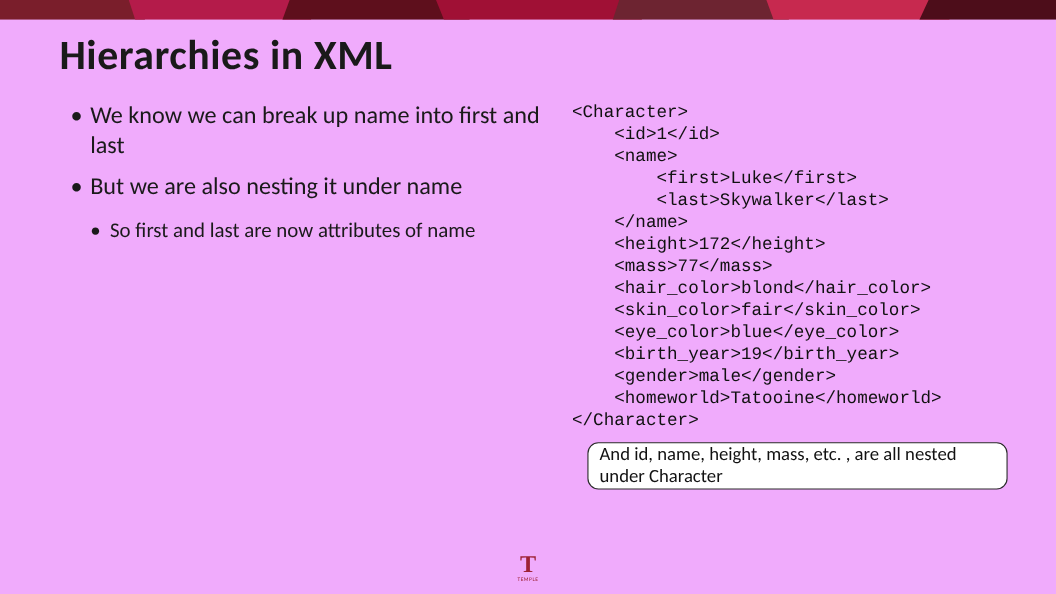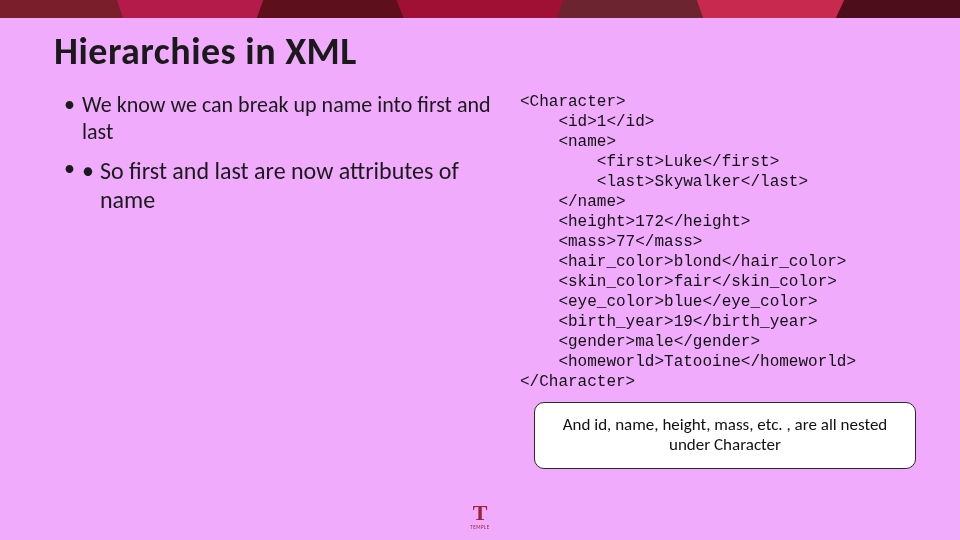--- a/index.html
+++ b/index.html
@@ -12,24 +12,24 @@
   .p3 { left: 260px; width: 170px; background: #5e0f1c; transform: skewX(-20deg); }
   .p4 { left: 400px; width: 180px; background: #a01035; transform: skewX(22deg); }
   .p5 { left: 560px; width: 160px; background: #6d2431; transform: skewX(-18deg); }
   .p6 { left: 700px; width: 160px; background: #c7294f; transform: skewX(20deg); }
   .p7 { left: 840px; width: 180px; background: #4d0d1a; transform: skewX(-25deg); }
   .title { position: absolute; left: 54px; top: 28px; font-size: 38px; font-weight: 700; color: #1a1a1a; letter-spacing: 0.5px; }
   .body { position: absolute; left: 64px; top: 92px; width: 430px; color: #1a1a1a; }
   .body ul { list-style: none; }
   .body > ul > li { font-size: 22px; line-height: 1.22; margin-bottom: 10px; padding-left: 18px; position: relative; }
   .body > ul > li::before { content: "•"; position: absolute; left: 0; top: 0; }
-  .body ul ul > li { font-size: 24px; line-height: 1.22; margin: 6px 0 10px 0; padding-left: 18px; position: relative; }
+  .body ul ul > li { font-size: 19px; line-height: 1.22; margin: 16px 0 10px 0; padding-left: 18px; position: relative; }
   .body ul ul > li::before { content: "•"; position: absolute; left: 0; top: 0; }
   .code { position: absolute; left: 520px; top: 92px; width: 420px; font-family: Liberation Mono, monospace; font-size: 16px; line-height: 1.25; color: #111; white-space: pre; }
-  .callout { position: absolute; left: 534px; top: 402px; width: 382px; border: 1.5px solid #2a2a2a; border-radius: 10px; padding: 12px 10px; font-size: 17px; text-align: center; color: #111; background: #fff; line-height: 1.2; }
+  .callout { position: absolute; left: 534px; top: 402px; width: 382px; border: 1.5px solid #2a2a2a; border-radius: 10px; padding: 0 10px; font-size: 17px; text-align: left; color: #111; background: #fff; line-height: 1.2; }
   .logo { position: absolute; left: 466px; bottom: 10px; width: 28px; text-align: center; }
   .logo .t { font-family: Georgia, 'Times New Roman', serif; font-weight: 700; font-size: 22px; color: #9d2235; line-height: 1; }
   .logo .u { font-size: 5px; letter-spacing: 0.5px; color: #9d2235; line-height: 1; margin-top: 1px; }
 </style>
 </head>
 <body>
 
 <div class="slide">
   <div class="topband">
     <div class="poly p1"></div>
@@ -40,20 +40,21 @@
     <div class="poly p6"></div>
     <div class="poly p7"></div>
   </div>
 
   <h1 class="title">Hierarchies in XML</h1>
 
   <div class="body">
     <ul>
       <li>We know we can break up name into first and last</li>
       <li>
+        <span>But we are also nesting it under name</span>
         <ul>
           <li>So first and last are now attributes of name</li>
         </ul>
       </li>
     </ul>
   </div>
 
   <div class="code">&lt;Character&gt;
     &lt;id&gt;1&lt;/id&gt;
     &lt;name&gt;

